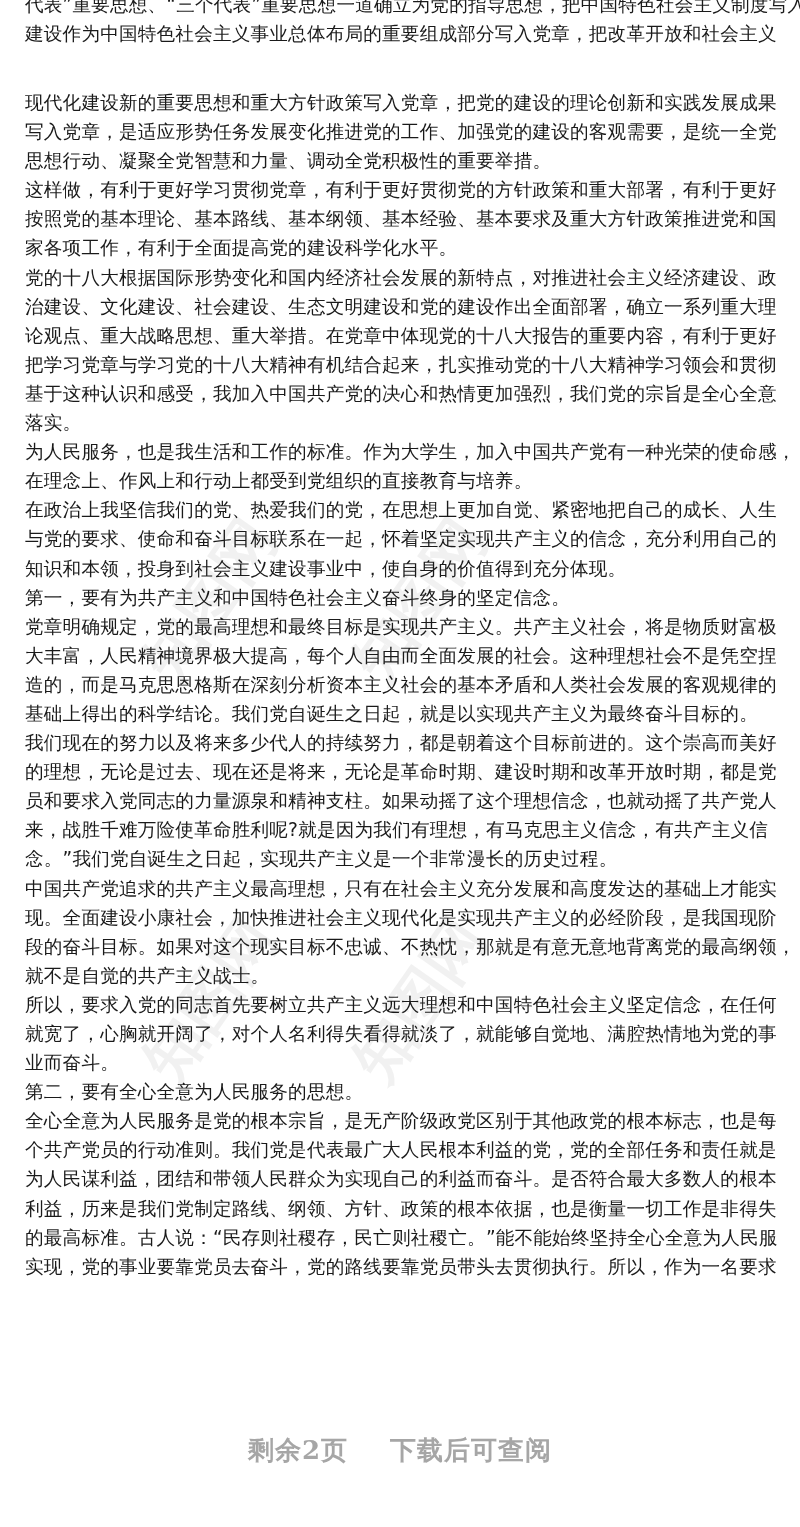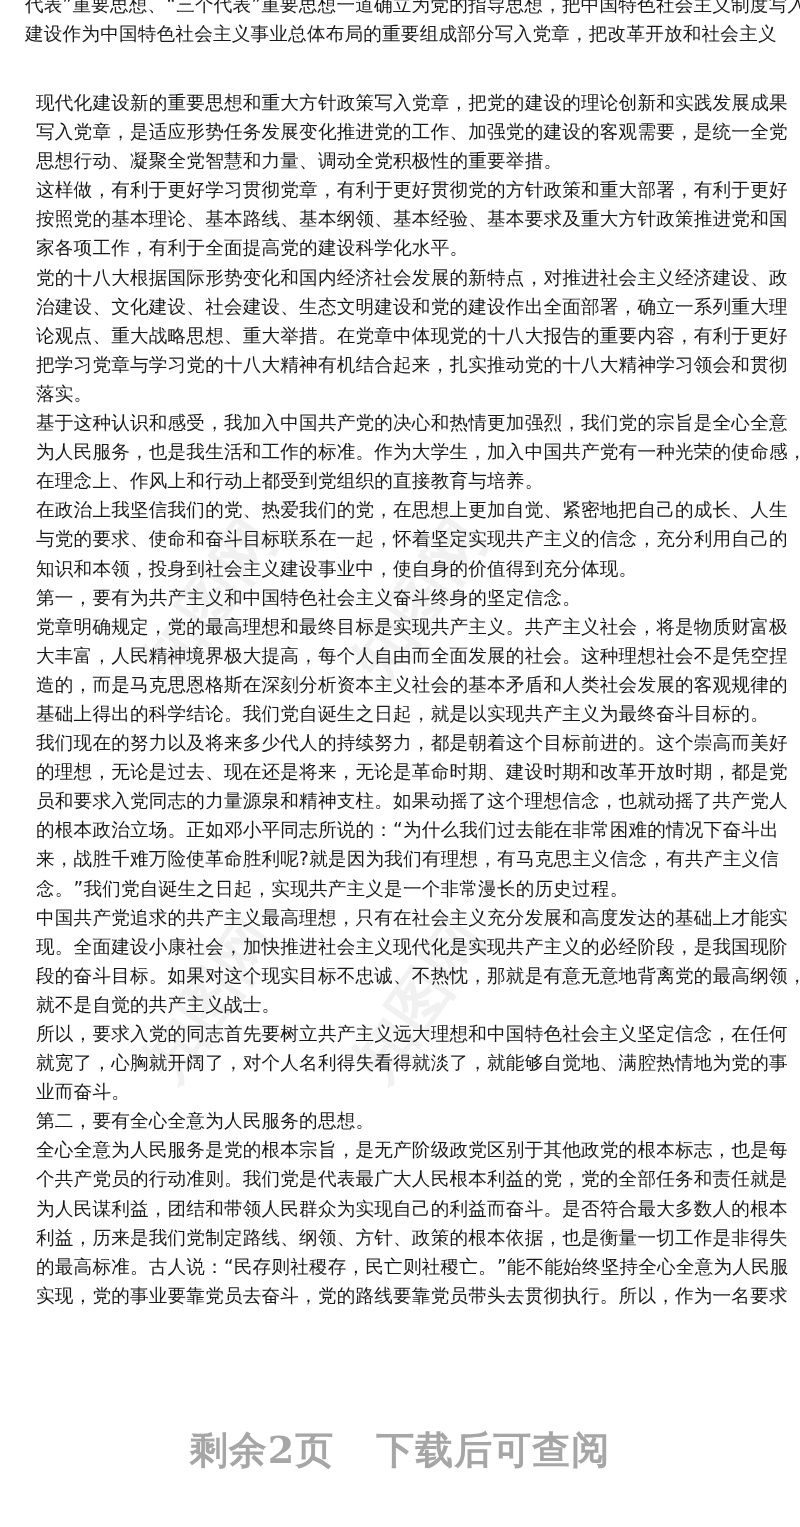--- a/index.html
+++ b/index.html
@@ -1,27 +1,27 @@
 <!DOCTYPE html>
 <html><head>
   <meta charset="utf-8">
   <style>
     html, body { margin: 0; padding: 0; background: #ffffff; }
     body { width: 800px; height: 1527px; position: relative; overflow: hidden;
            font-family: "DejaVu Sans", "Liberation Sans", sans-serif; color: #1a1a1a; }
     .page { position: absolute; left: 0; top: 0; width: 800px; height: 1527px; }
     .top-block { position: absolute; left: 25px; top: -10px; width: 760px; }
-    .body-block { position: absolute; left: 36px; top: 88px; width: 760px; }
+    .body-block { position: absolute; left: 25px; top: 88px; width: 760px; }
     .line { font-size: 18.6px; line-height: 29.1px; white-space: nowrap; letter-spacing: 0.2px; }
     .watermark { position: absolute; color: rgba(180,180,180,0.18); font-size: 60px; font-weight: bold;
                  transform: rotate(-55deg); pointer-events: none; white-space: nowrap; }
     .footer-overlay { position: absolute; left: 0; top: 1420px; width: 800px; height: 70px;
                       text-align: center; }
     .footer-text { font-family: "DejaVu Serif", "Liberation Serif", serif; font-weight: bold;
-                   font-size: 38px; color: #a6a6a6; letter-spacing: 1px; line-height: 60px; }
+                   font-size: 26px; color: #a6a6a6; letter-spacing: 1px; line-height: 60px; }
     .footer-gap { display: inline-block; width: 42px; }
   </style>
 </head>
 <body>
 
 <div class="page">
 
   <div class="watermark" style="left:120px; top:560px;">知图网</div>
   <div class="watermark" style="left:330px; top:560px;">知图网</div>
   <div class="watermark" style="left:120px; top:960px;">知图网</div>
@@ -36,36 +36,35 @@
     <div class="line">现代化建设新的重要思想和重大方针政策写入党章，把党的建设的理论创新和实践发展成果</div>
     <div class="line">写入党章，是适应形势任务发展变化推进党的工作、加强党的建设的客观需要，是统一全党</div>
     <div class="line">思想行动、凝聚全党智慧和力量、调动全党积极性的重要举措。</div>
     <div class="line">这样做，有利于更好学习贯彻党章，有利于更好贯彻党的方针政策和重大部署，有利于更好</div>
     <div class="line">按照党的基本理论、基本路线、基本纲领、基本经验、基本要求及重大方针政策推进党和国</div>
     <div class="line">家各项工作，有利于全面提高党的建设科学化水平。</div>
     <div class="line">党的十八大根据国际形势变化和国内经济社会发展的新特点，对推进社会主义经济建设、政</div>
     <div class="line">治建设、文化建设、社会建设、生态文明建设和党的建设作出全面部署，确立一系列重大理</div>
     <div class="line">论观点、重大战略思想、重大举措。在党章中体现党的十八大报告的重要内容，有利于更好</div>
     <div class="line">把学习党章与学习党的十八大精神有机结合起来，扎实推动党的十八大精神学习领会和贯彻</div>
+    <div class="line">基于这种认识和感受，我加入中国共产党的决心和热情更加强烈，我们党的宗旨是全心全意</div>
     <div class="line">落实。</div>
-    <div class="line">基于这种认识和感受，我加入中国共产党的决心和热情更加强烈，我们党的宗旨是全心全意</div>
     <div class="line">为人民服务，也是我生活和工作的标准。作为大学生，加入中国共产党有一种光荣的使命感，</div>
     <div class="line">在理念上、作风上和行动上都受到党组织的直接教育与培养。</div>
     <div class="line">在政治上我坚信我们的党、热爱我们的党，在思想上更加自觉、紧密地把自己的成长、人生</div>
     <div class="line">与党的要求、使命和奋斗目标联系在一起，怀着坚定实现共产主义的信念，充分利用自己的</div>
     <div class="line">知识和本领，投身到社会主义建设事业中，使自身的价值得到充分体现。</div>
     <div class="line">第一，要有为共产主义和中国特色社会主义奋斗终身的坚定信念。</div>
     <div class="line">党章明确规定，党的最高理想和最终目标是实现共产主义。共产主义社会，将是物质财富极</div>
     <div class="line">大丰富，人民精神境界极大提高，每个人自由而全面发展的社会。这种理想社会不是凭空捏</div>
     <div class="line">造的，而是马克思恩格斯在深刻分析资本主义社会的基本矛盾和人类社会发展的客观规律的</div>
     <div class="line">基础上得出的科学结论。我们党自诞生之日起，就是以实现共产主义为最终奋斗目标的。</div>
     <div class="line">我们现在的努力以及将来多少代人的持续努力，都是朝着这个目标前进的。这个崇高而美好</div>
     <div class="line">的理想，无论是过去、现在还是将来，无论是革命时期、建设时期和改革开放时期，都是党</div>
     <div class="line">员和要求入党同志的力量源泉和精神支柱。如果动摇了这个理想信念，也就动摇了共产党人</div>
-    <div class="line">的根本政治立场。正如邓小平同志所说的：“为什么我们过去能在非常困难的情况下奋斗出</div>
     <div class="line">来，战胜千难万险使革命胜利呢?就是因为我们有理想，有马克思主义信念，有共产主义信</div>
     <div class="line">念。”我们党自诞生之日起，实现共产主义是一个非常漫长的历史过程。</div>
     <div class="line">中国共产党追求的共产主义最高理想，只有在社会主义充分发展和高度发达的基础上才能实</div>
     <div class="line">现。全面建设小康社会，加快推进社会主义现代化是实现共产主义的必经阶段，是我国现阶</div>
     <div class="line">段的奋斗目标。如果对这个现实目标不忠诚、不热忱，那就是有意无意地背离党的最高纲领，</div>
     <div class="line">就不是自觉的共产主义战士。</div>
     <div class="line">所以，要求入党的同志首先要树立共产主义远大理想和中国特色社会主义坚定信念，在任何</div>
     <div class="line">就宽了，心胸就开阔了，对个人名利得失看得就淡了，就能够自觉地、满腔热情地为党的事</div>
     <div class="line">业而奋斗。</div>
     <div class="line">第二，要有全心全意为人民服务的思想。</div>

